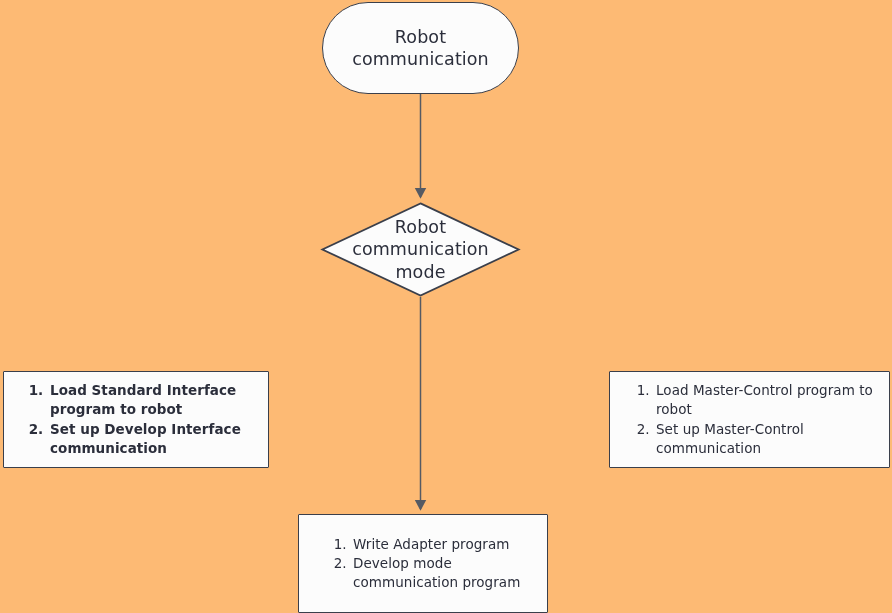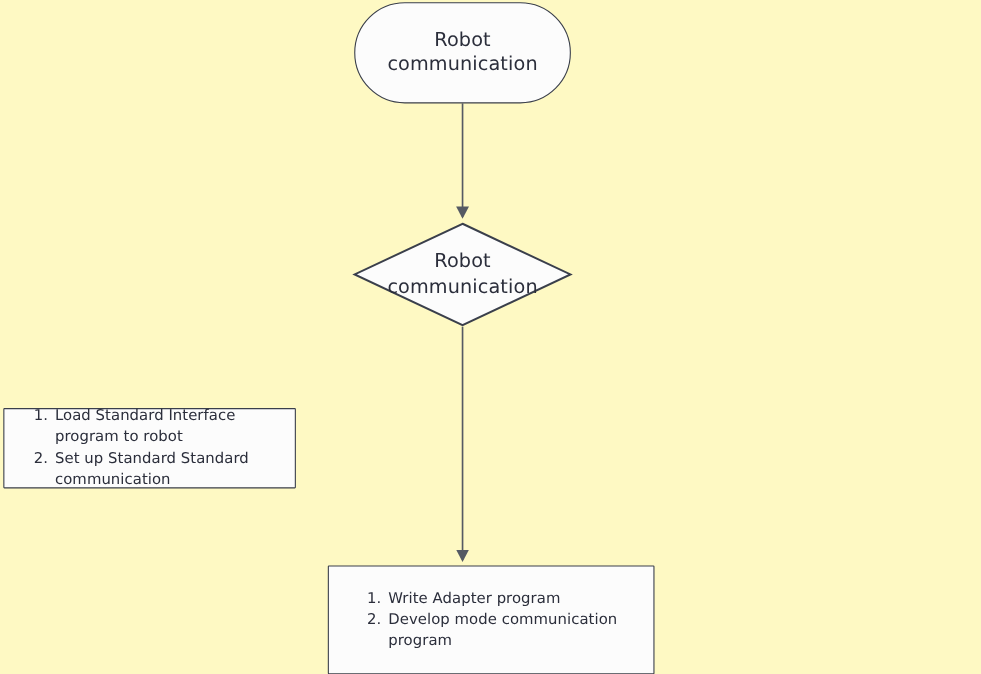--- a/index.html
+++ b/index.html
@@ -4,21 +4,21 @@
 <style>
   html, body {
     margin: 0;
     padding: 0;
     background: #000000;
   }
   #canvas {
     position: relative;
     width: 892px;
     height: 613px;
-    background: #fef9c3;
+    background: #fdba74;
     overflow: hidden;
     font-family: "DejaVu Sans", "Liberation Sans", sans-serif;
   }
 
   
   #connectors {
     position: absolute;
     left: 0;
     top: 0;
     width: 892px;
@@ -124,32 +124,39 @@
   </div>
 
   <div class="decision" style="left:321px; top:202px; width:199px; height:95px;">
     <svg width="199" height="95" viewBox="0 0 199 95">
       <polygon points="99.5,1.4 197.6,47.5 99.5,93.6 1.4,47.5" fill="#fcfcfc" stroke="#3a3f4b" stroke-width="1.8" stroke-linejoin="miter"></polygon>
     </svg>
     <div class="dlabel">
       <div>
         <div>Robot</div>
         <div>communication</div>
+        <div>mode</div>
       </div>
     </div>
   </div>
 
-  <div class="node process indent-mid" style="left:3px; top:371px; width:266px; height:73px;">
+  <div class="node process indent-mid" style="left:3px; top:371px; width:266px; height:97px;font-weight:bold;">
     <ol>
       <li>Load Standard Interface program to robot</li>
-      <li>Set up Standard Standard communication</li>
+      <li>Set up Develop Interface communication</li>
     </ol>
   </div>
 
+  <div class="node process indent-mid" style="left:609px; top:371px; width:281px; height:97px;">
+    <ol>
+      <li>Load Master-Control program to robot</li>
+      <li>Set up Master-Control communication</li>
+    </ol>
+  </div>
 
-  <div class="node process indent-more" style="left:298px; top:514px; width:297px; height:99px;">
+  <div class="node process indent-more" style="left:298px; top:514px; width:250px; height:99px;">
     <ol>
       <li>Write Adapter program</li>
       <li>Develop mode communication program</li>
     </ol>
   </div>
 
 </div>
 
 </body></html>

